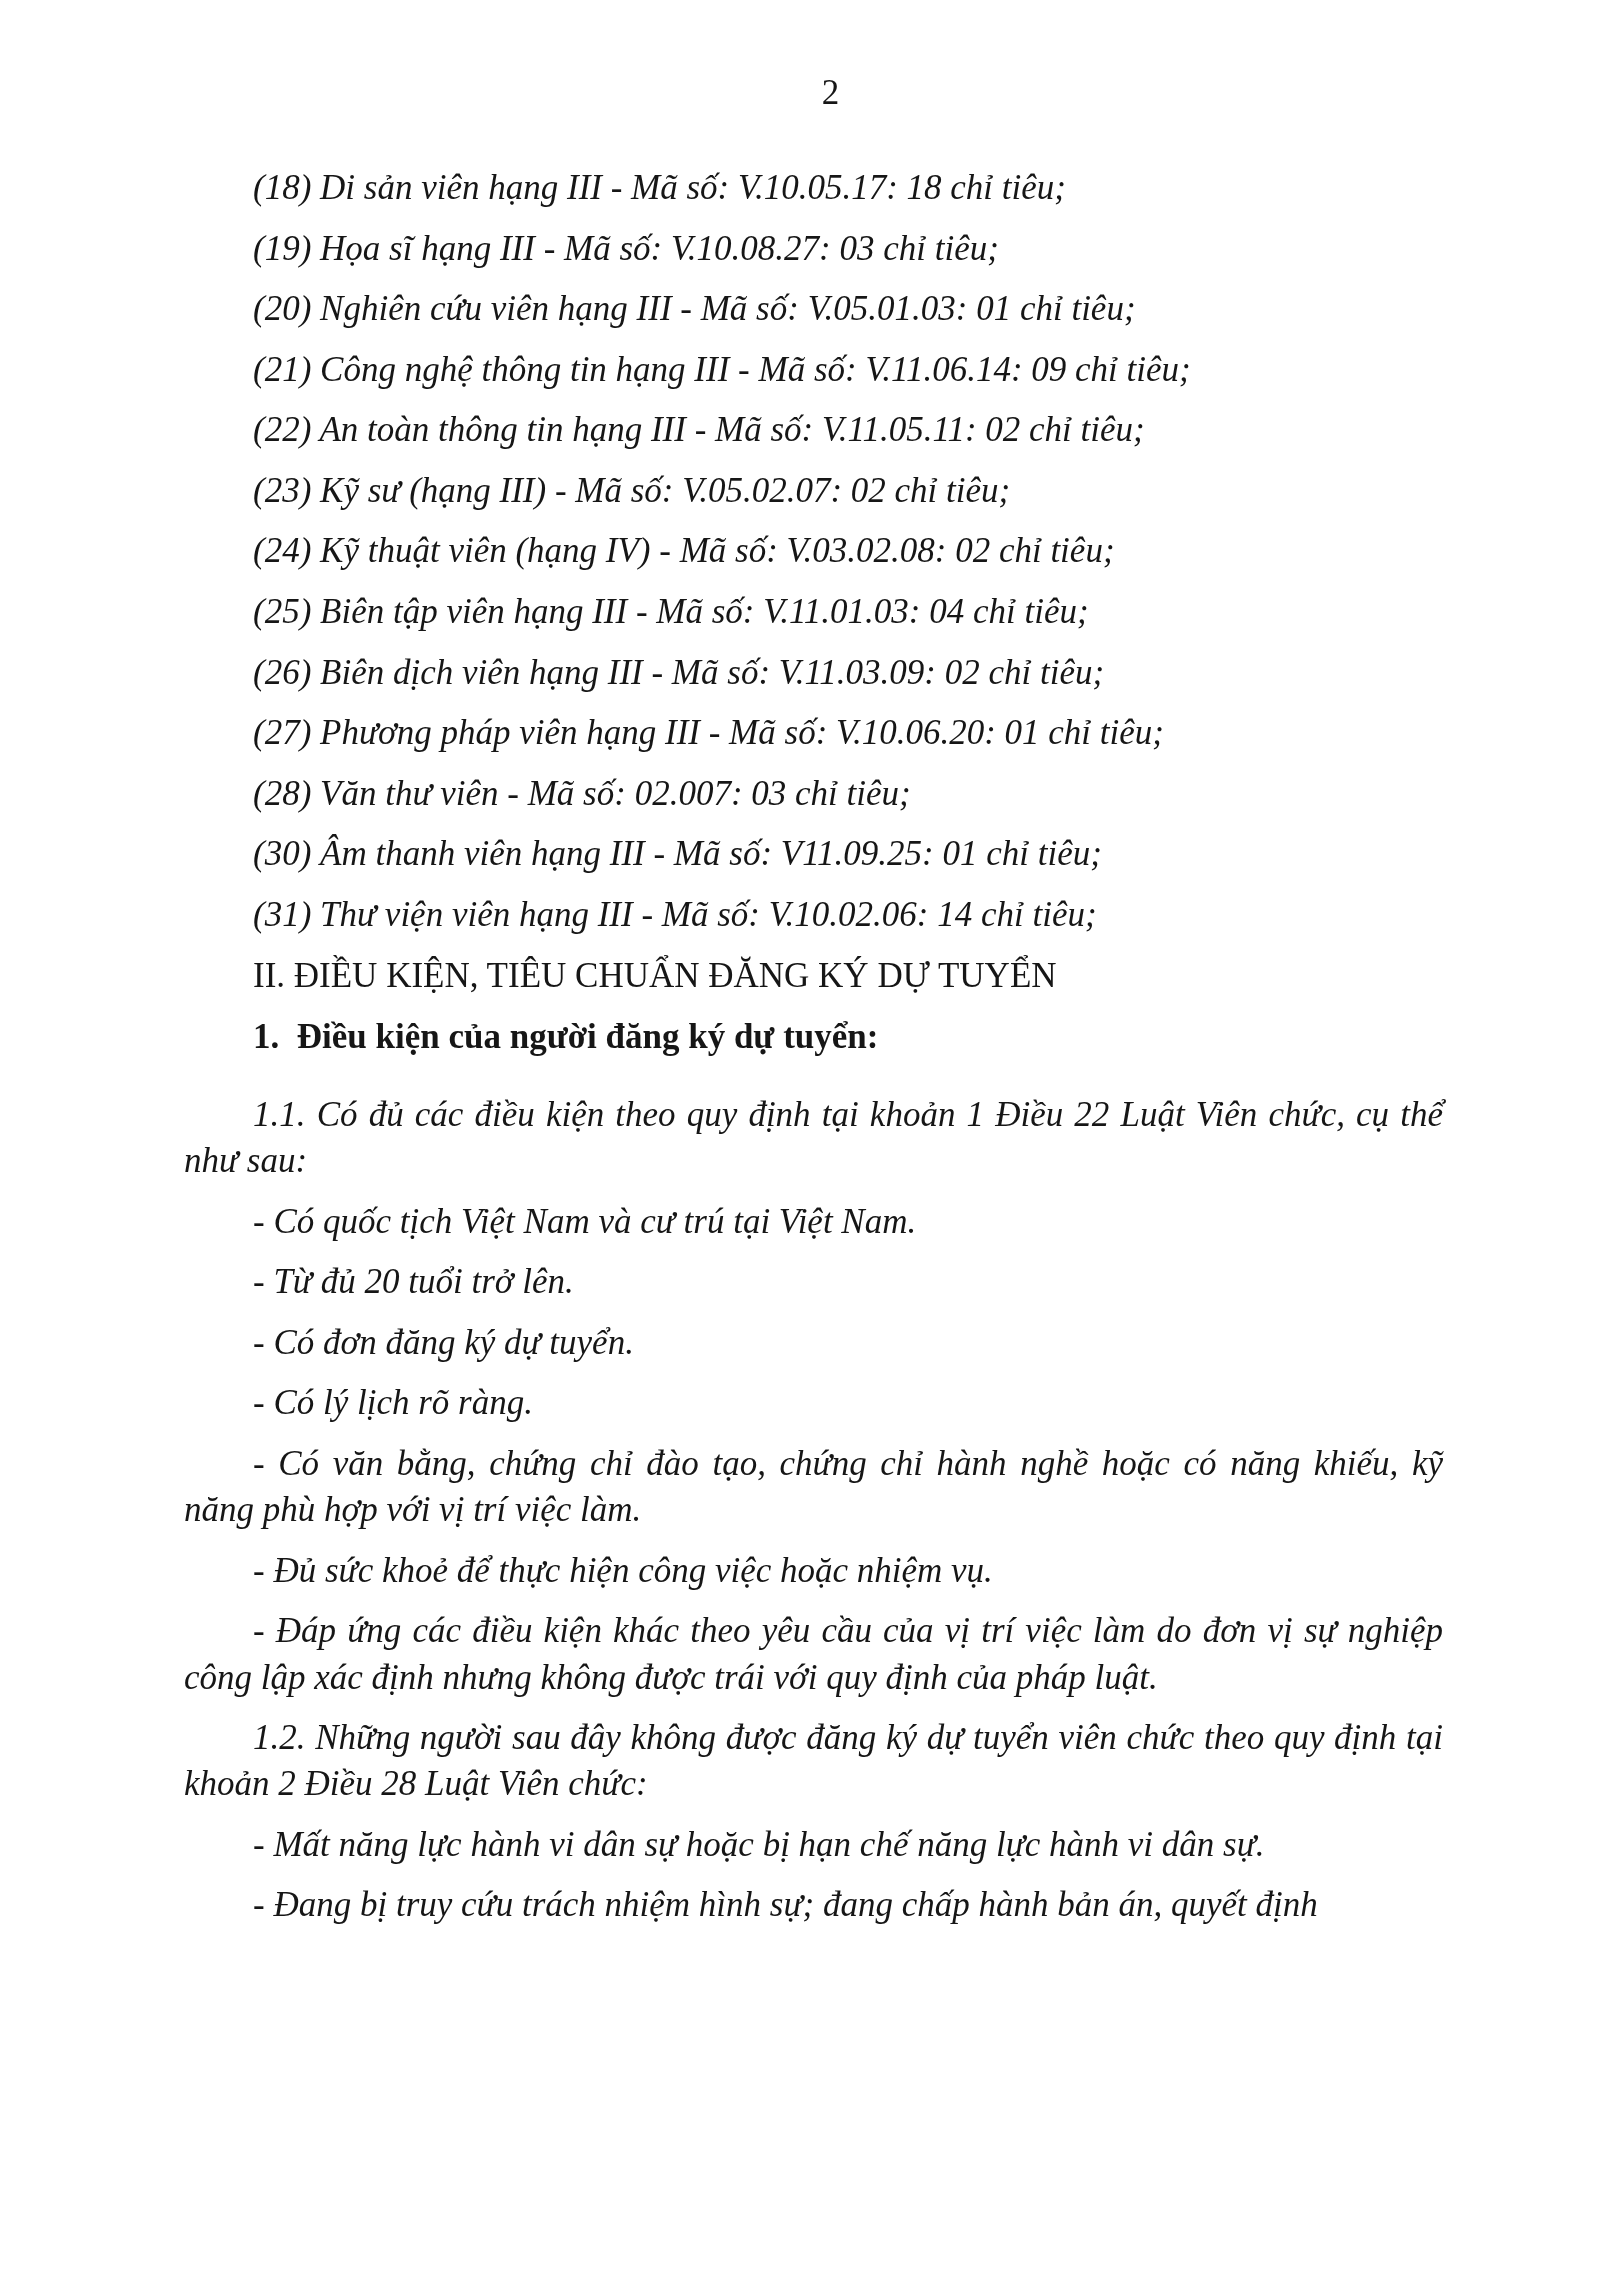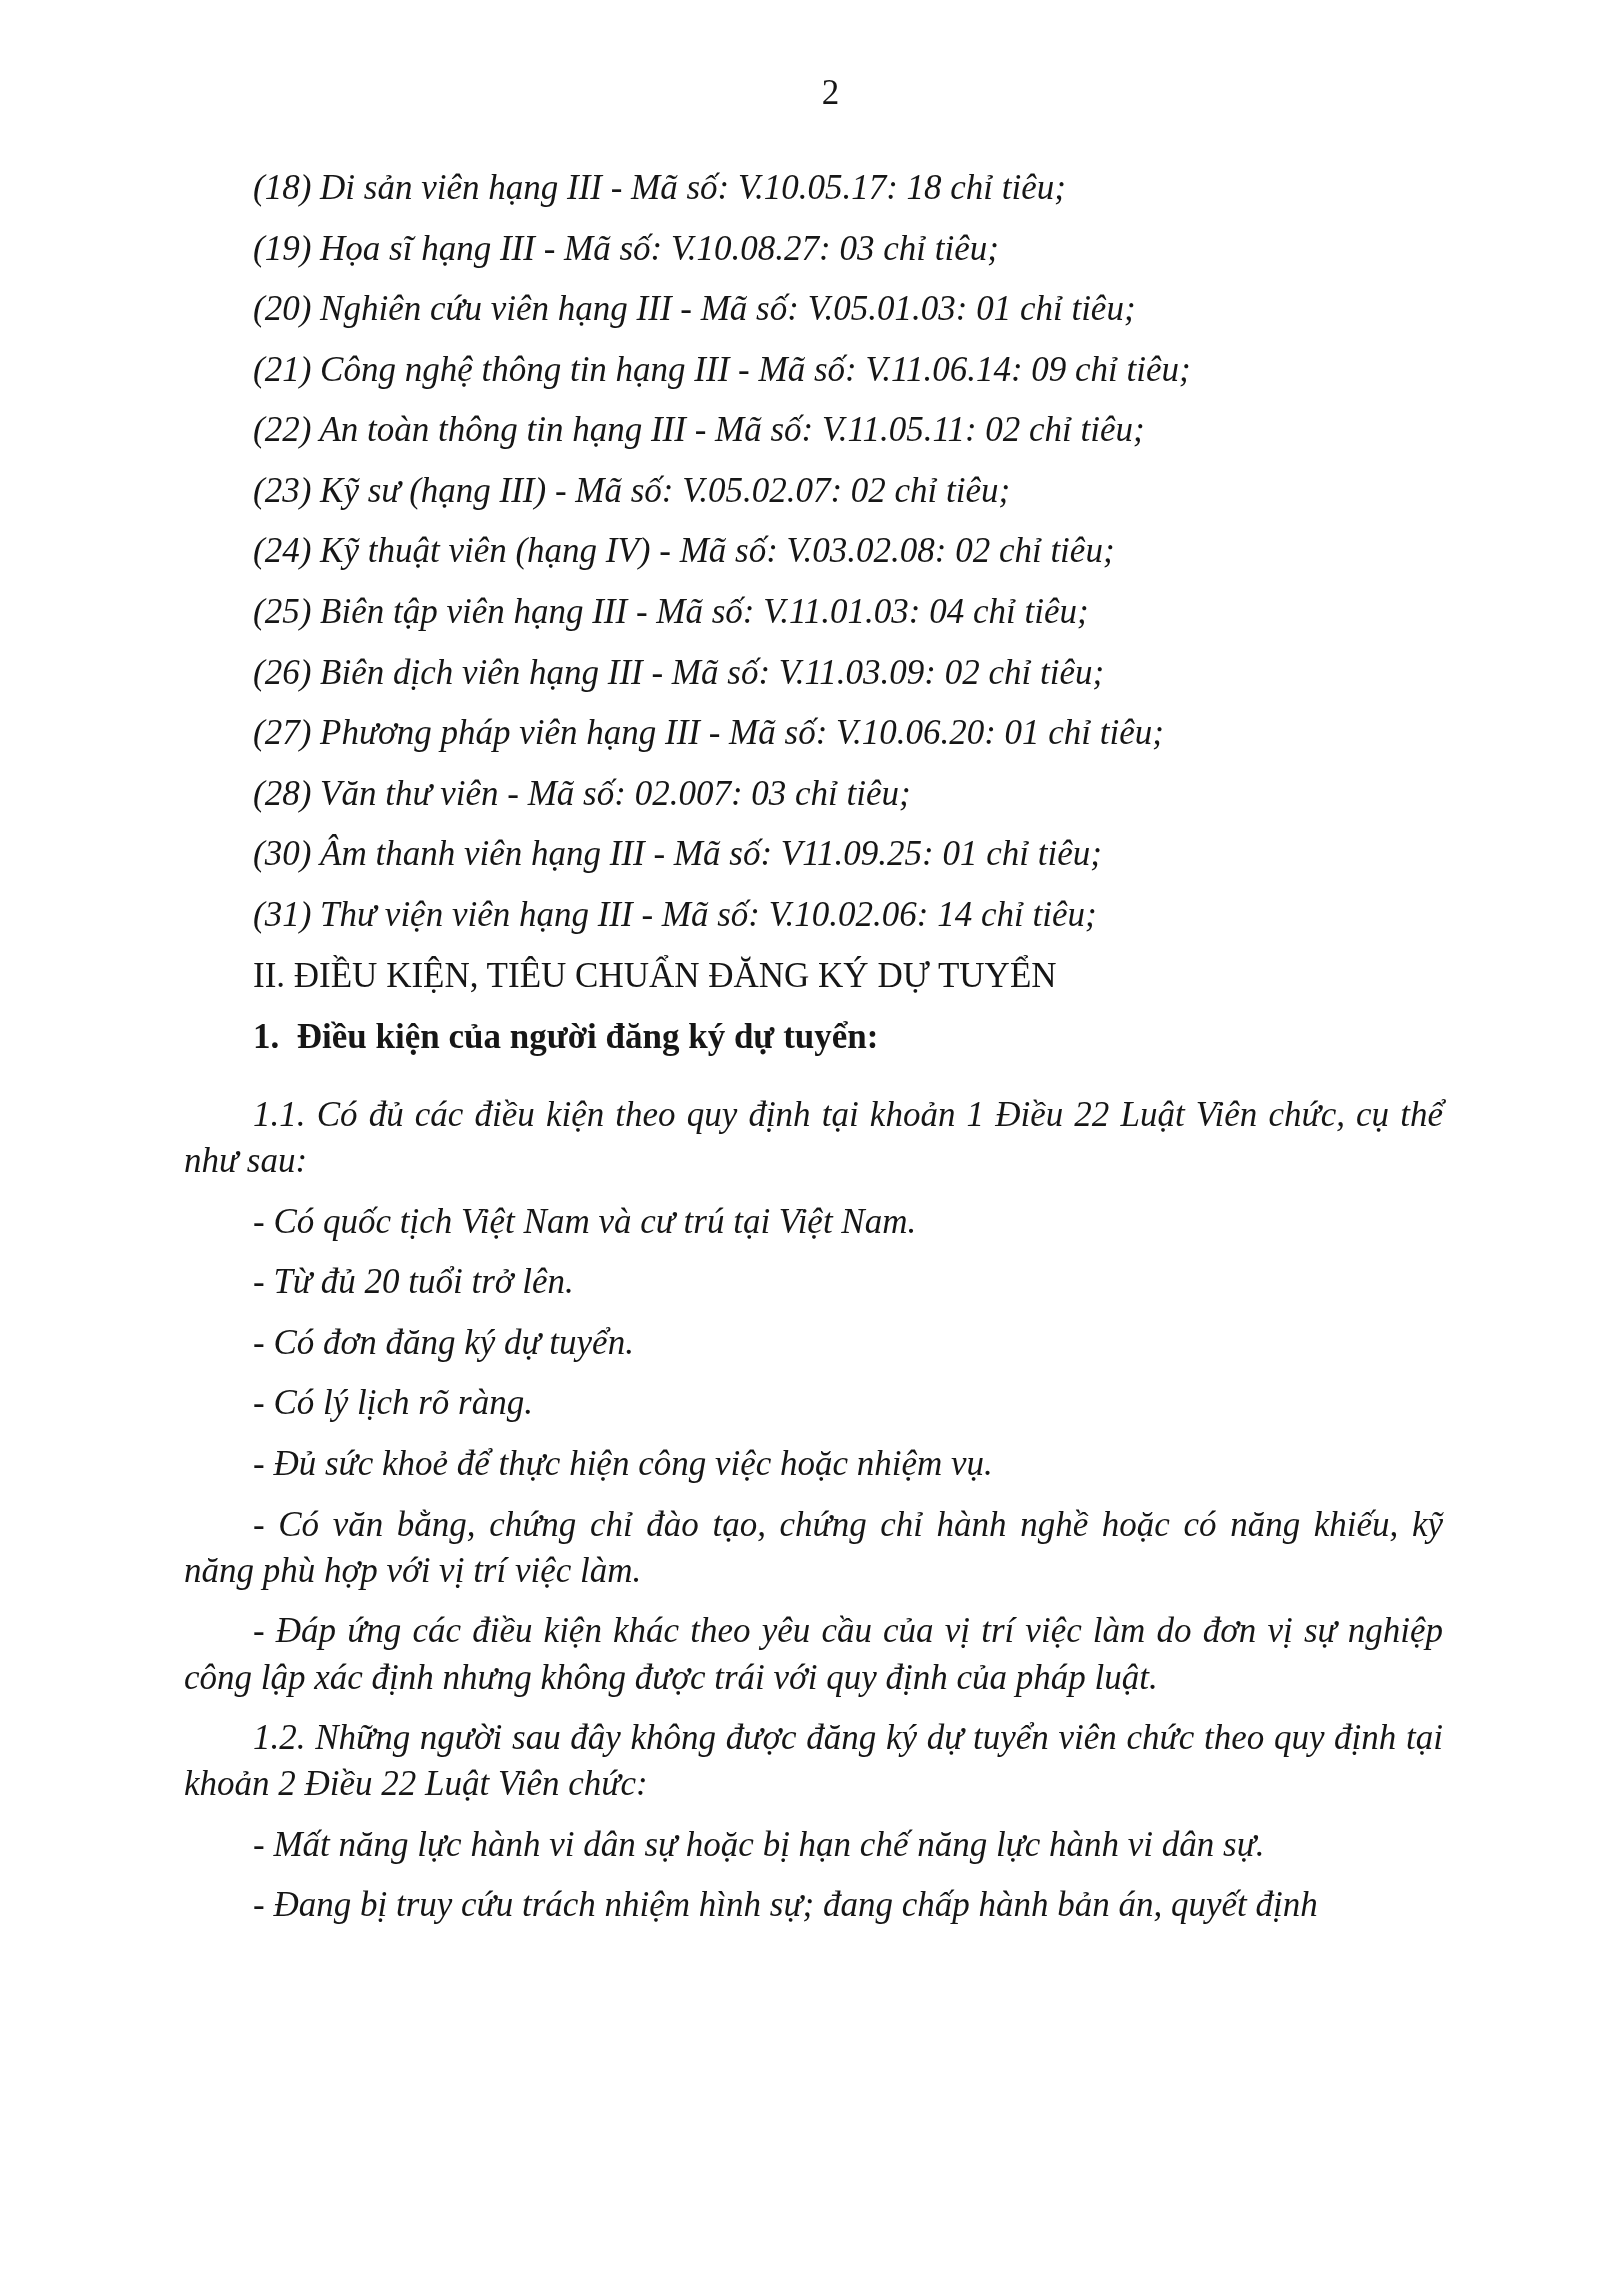--- a/index.html
+++ b/index.html
@@ -65,21 +65,21 @@
       <p class="item">(28) Văn thư viên - Mã số: 02.007: 03 chỉ tiêu;</p>
       <p class="item">(30) Âm thanh viên hạng III - Mã số: V11.09.25: 01 chỉ tiêu;</p>
       <p class="item">(31) Thư viện viên hạng III - Mã số: V.10.02.06: 14 chỉ tiêu;</p>
       <p class="heading">II. ĐIỀU KIỆN, TIÊU CHUẨN ĐĂNG KÝ DỰ TUYỂN</p>
       <p class="subheading">1.  Điều kiện của người đăng ký dự tuyển:</p>
       <p class="body">1.1. Có đủ các điều kiện theo quy định tại khoản 1 Điều 22 Luật Viên chức, cụ thể như sau:</p>
       <p class="body">- Có quốc tịch Việt Nam và cư trú tại Việt Nam.</p>
       <p class="body">- Từ đủ 20 tuổi trở lên.</p>
       <p class="body">- Có đơn đăng ký dự tuyển.</p>
       <p class="body">- Có lý lịch rõ ràng.</p>
+      <p class="body">- Có văn bằng, chứng chỉ đào tạo, chứng chỉ hành nghề hoặc có năng khiếu, kỹ năng phù hợp với vị trí việc làm.</p>
       <p class="body">- Đủ sức khoẻ để thực hiện công việc hoặc nhiệm vụ.</p>
-      <p class="body">- Có văn bằng, chứng chỉ đào tạo, chứng chỉ hành nghề hoặc có năng khiếu, kỹ năng phù hợp với vị trí việc làm.</p>
       <p class="body">- Đáp ứng các điều kiện khác theo yêu cầu của vị trí việc làm do đơn vị sự nghiệp công lập xác định nhưng không được trái với quy định của pháp luật.</p>
-      <p class="body">1.2. Những người sau đây không được đăng ký dự tuyển viên chức theo quy định tại khoản 2 Điều 22 Luật Viên chức:</p>
+      <p class="body">1.2. Những người sau đây không được đăng ký dự tuyển viên chức theo quy định tại khoản 2 Điều 28 Luật Viên chức:</p>
       <p class="body">- Mất năng lực hành vi dân sự hoặc bị hạn chế năng lực hành vi dân sự.</p>
       <p class="body">- Đang bị truy cứu trách nhiệm hình sự; đang chấp hành bản án, quyết định</p>
     </div>
 </div>
 
 
 </body></html>

